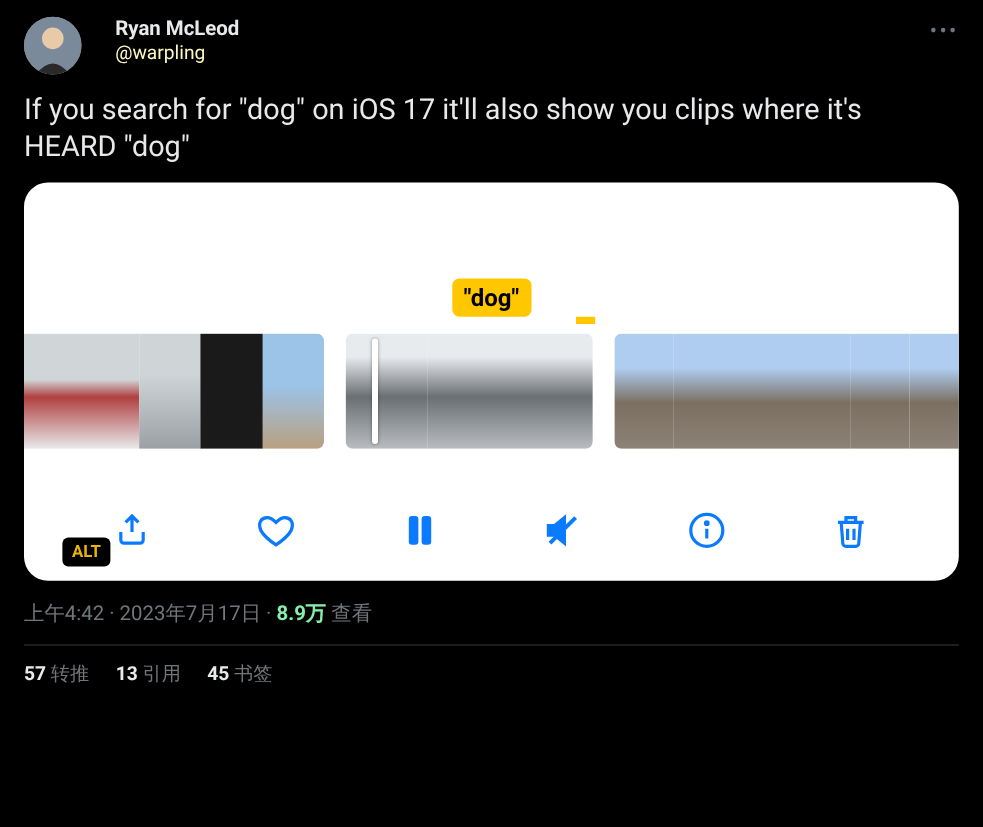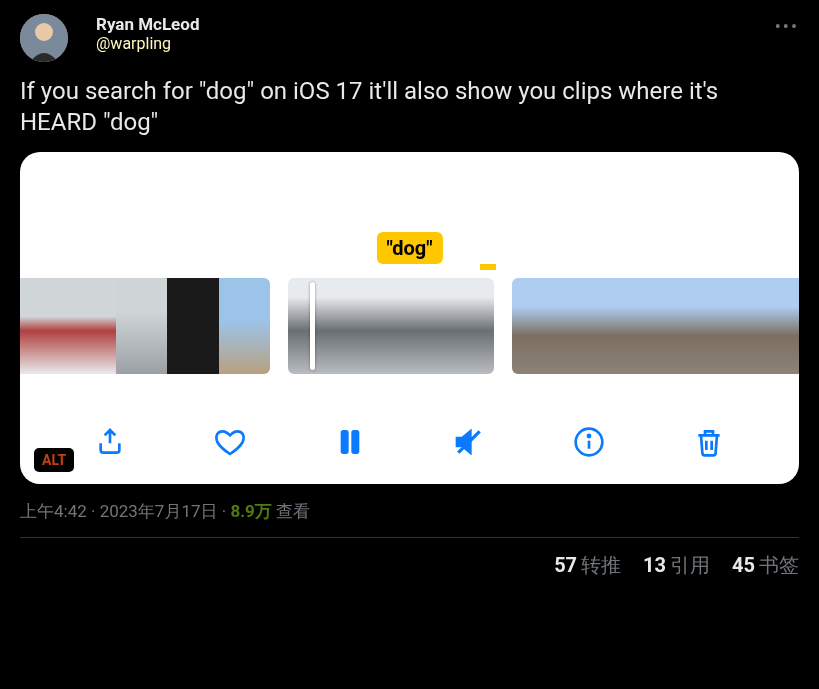--- a/index.html
+++ b/index.html
@@ -139,48 +139,47 @@
     height: 36px;
     display: flex;
     align-items: center;
     justify-content: center;
     cursor: pointer;
   }
   .ctrl-btn svg { width: 32px; height: 32px; stroke: #0a7aff; fill: none; stroke-width: 2; }
   .ctrl-btn.filled svg { fill: #0a7aff; stroke: #0a7aff; }
   .alt-badge {
     position: absolute;
-    left: 14px;
+    left: 32px;
     bottom: 8px;
     background: #000;
-    color: #c2410c;
+    color: #eab308;
     font-weight: 700;
     font-size: 14px;
     padding: 4px 8px;
     border-radius: 5px;
     transform: translateY(-4px);
   }
   .meta {
     margin-top: 16px;
     color: #71767b;
     font-size: 17px;
   }
-  .meta .views-count { color: #4d7c0f; font-weight: 700; text-align: center; }
+  .meta .views-count { color: #86efac; font-weight: 700; text-align: center; }
   .divider {
     height: 1px;
     background: #2f3336;
     margin-top: 14px;
   }
   .stats {
     display: flex;
     gap: 22px;
     margin-top: 14px;
-    font-size: 20px;
+    font-size: 16px;
     color: #71767b;
-    justify-content: flex-end;
   }
   .stats .num { color: #e7e9ea; font-weight: 700; margin-right: 4px; }
   .stats > div { cursor: pointer; }
 </style>
 </head>
 <body>
 
 <div class="tweet">
 
   <div class="header">

